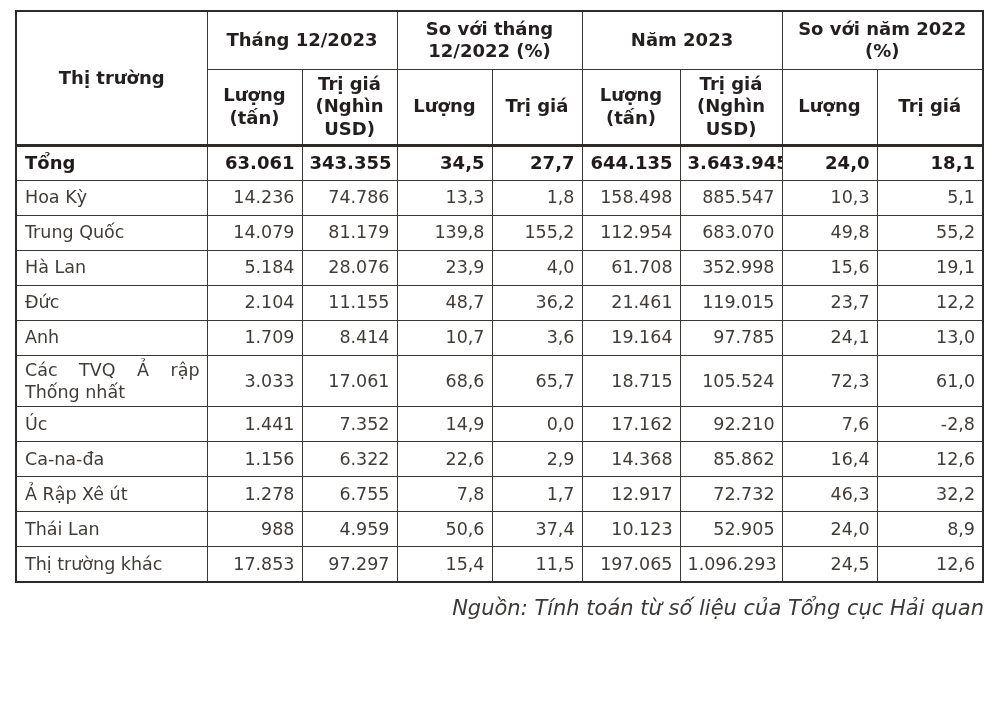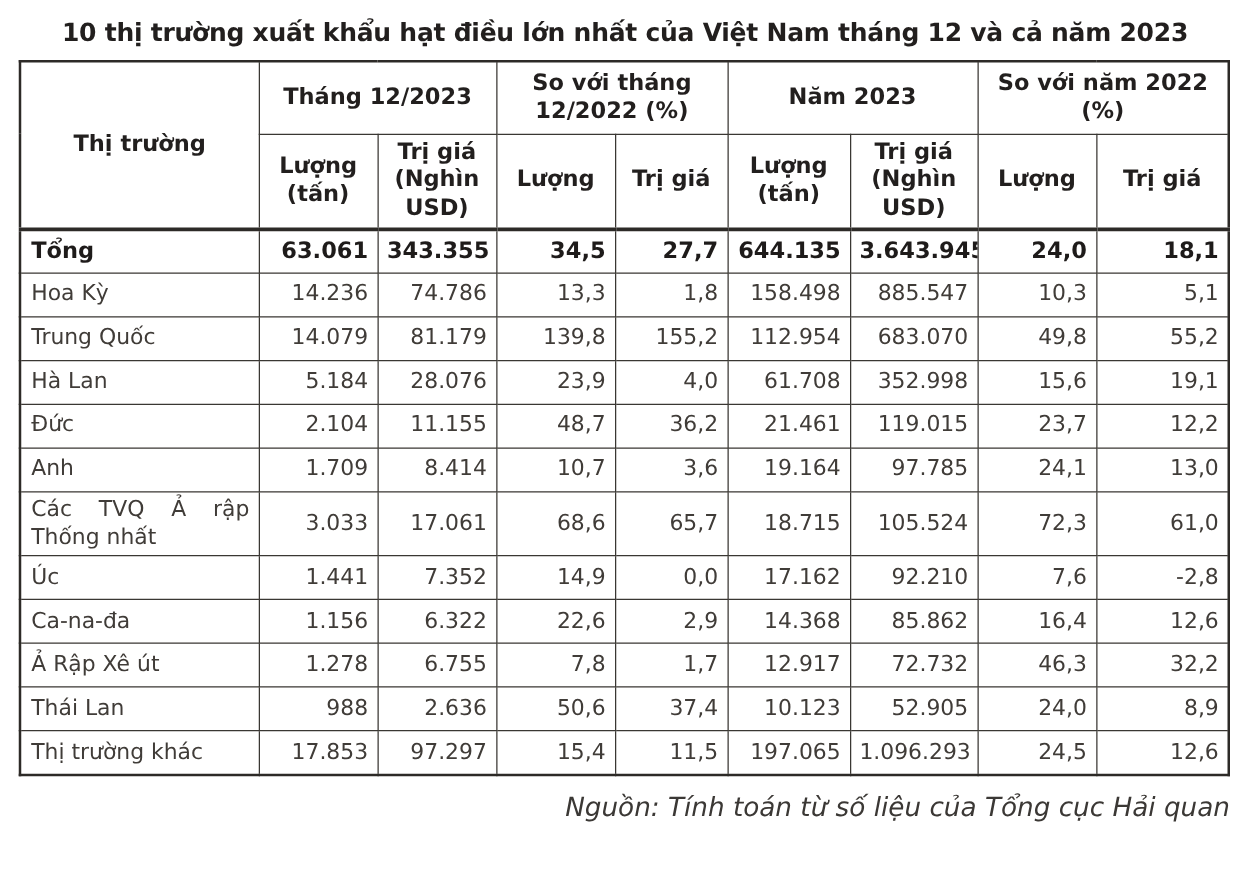--- a/index.html
+++ b/index.html
@@ -88,21 +88,20 @@
     font-size: 21px;
     font-style: italic;
     color: #3b3835;
   }
 </style>
 </head>
 <body>
 
 <div class="page">
 
-  <h1 class="title">10 thị trường xuất khẩu hạt điều lớn nhất của Việt Nam tháng 12 và cả năm 2023</h1>
 
   <table class="data-table">
     <colgroup>
       <col style="width:191px">
       <col style="width:95px">
       <col style="width:95px">
       <col style="width:95px">
       <col style="width:90px">
       <col style="width:98px">
       <col style="width:102px">
@@ -235,21 +234,21 @@
           <td class="num-cell">7,8</td>
           <td class="num-cell">1,7</td>
           <td class="num-cell">12.917</td>
           <td class="num-cell">72.732</td>
           <td class="num-cell">46,3</td>
           <td class="num-cell">32,2</td>
         </tr>
         <tr>
           <td class="market-cell">Thái Lan</td>
           <td class="num-cell">988</td>
-          <td class="num-cell">2.636</td>
+          <td class="num-cell">4.959</td>
           <td class="num-cell">50,6</td>
           <td class="num-cell">37,4</td>
           <td class="num-cell">10.123</td>
           <td class="num-cell">52.905</td>
           <td class="num-cell">24,0</td>
           <td class="num-cell">8,9</td>
         </tr>
         <tr>
           <td class="market-cell">Thị trường khác</td>
           <td class="num-cell">17.853</td>

